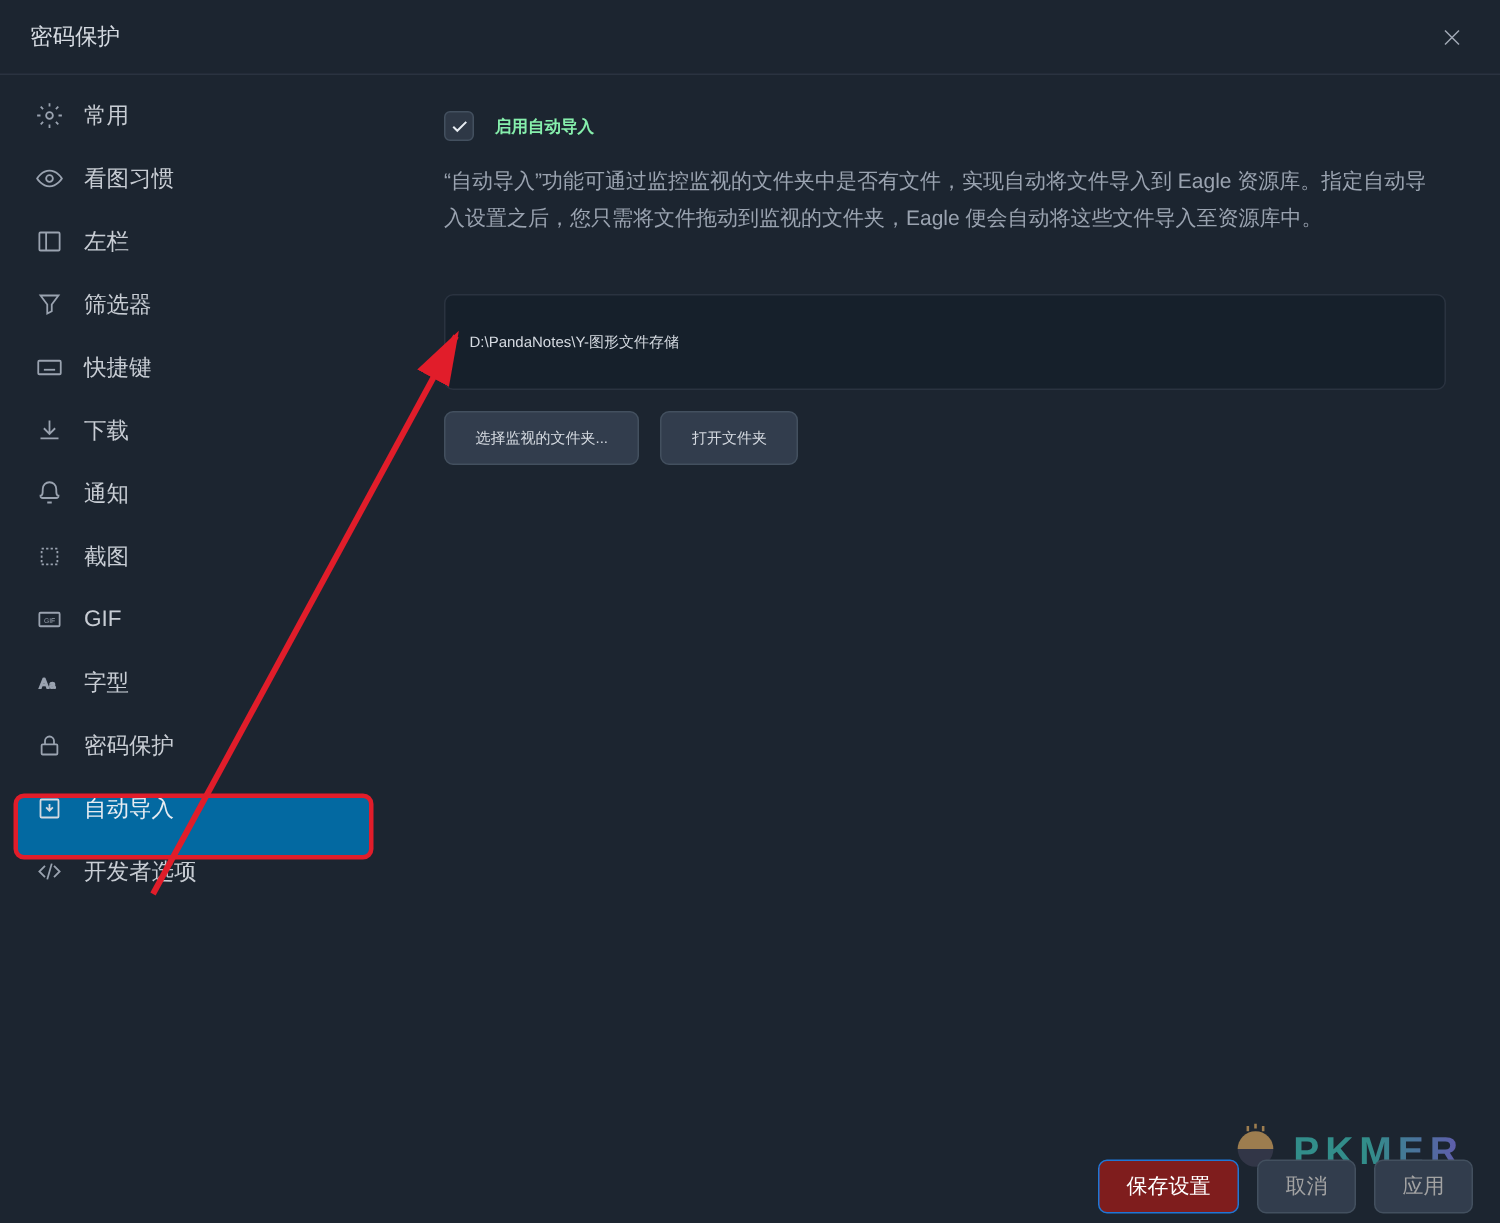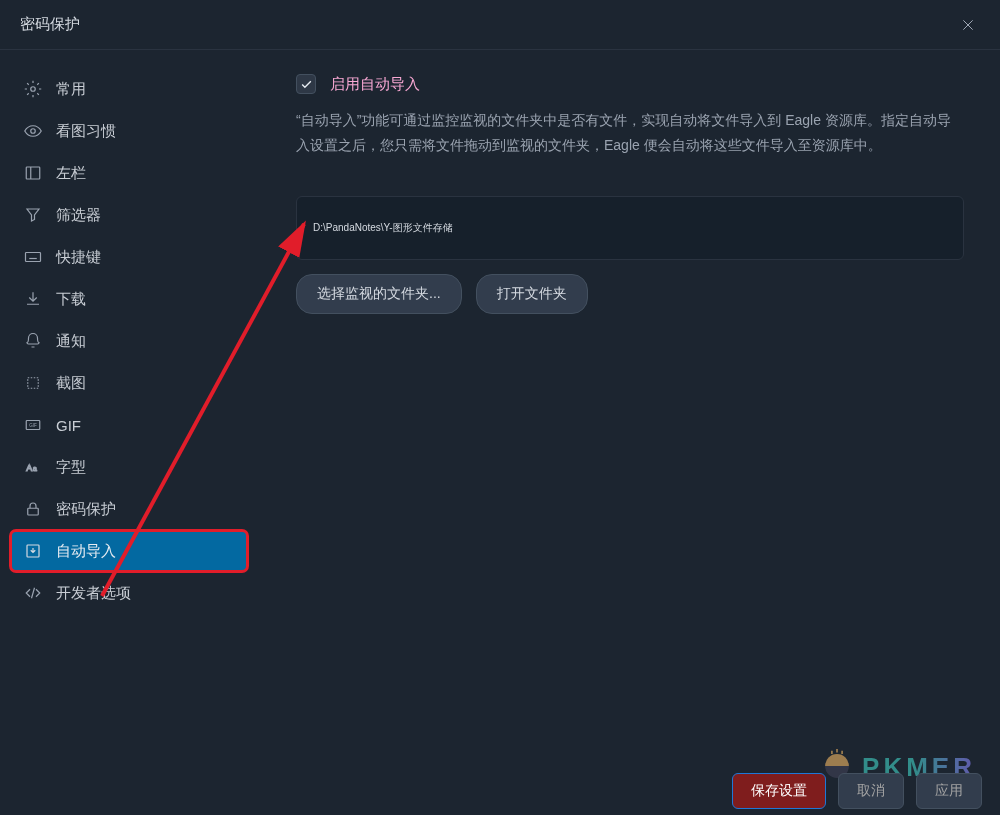--- a/index.html
+++ b/index.html
@@ -36,21 +36,21 @@
       display: flex;
       height: calc(100% - 50px - 48px);
     }
     .sidebar {
       width: 260px;
       padding: 18px 12px 18px 10px;
       overflow-y: auto;
     }
     .sidebar-item {
       display: flex;
-      align-items: center;
+      align-items: flex-start;
       gap: 14px;
       height: 42px;
       padding: 0 14px;
       border-radius: 6px;
       color: #c8cdd4;
       font-size: 15px;
       cursor: pointer;
       position: relative;
     }
     .sidebar-item.active {
@@ -83,23 +83,23 @@
     .checkbox {
       width: 20px; height: 20px;
       border-radius: 4px;
       background: #2e3846;
       border: 1px solid #43505f;
       display: flex; align-items: center; justify-content: center;
       cursor: pointer;
     }
     .checkbox svg { width: 13px; height: 13px; stroke: #e7ecf2; stroke-width: 2.5; fill: none; }
     .section-title {
-      font-size: 15px;
-      color: #f9a8d4;
-      font-weight: 400;
+      font-size: 11px;
+      color: #86efac;
+      font-weight: 700;
     }
     .description {
       font-size: 14px;
       line-height: 1.8;
       color: #9aa3b0;
       margin-bottom: 38px;
     }
     .path-display {
       background: #16202b;
       border: 1px solid #2a3340;
@@ -111,22 +111,22 @@
     }
     .button-row {
       display: flex;
       gap: 14px;
     }
     .btn {
       background: #323d4d;
       border: 1px solid #43505f;
       color: #d5dae1;
       padding: 10px 20px;
-      border-radius: 16px;
-      font-size: 14px;
+      border-radius: 6px;
+      font-size: 10px;
       cursor: pointer;
     }
     .footer {
       position: absolute;
       bottom: 0; left: 0; right: 0;
       height: 48px;
       display: flex;
       align-items: center;
       justify-content: flex-end;
       gap: 12px;

